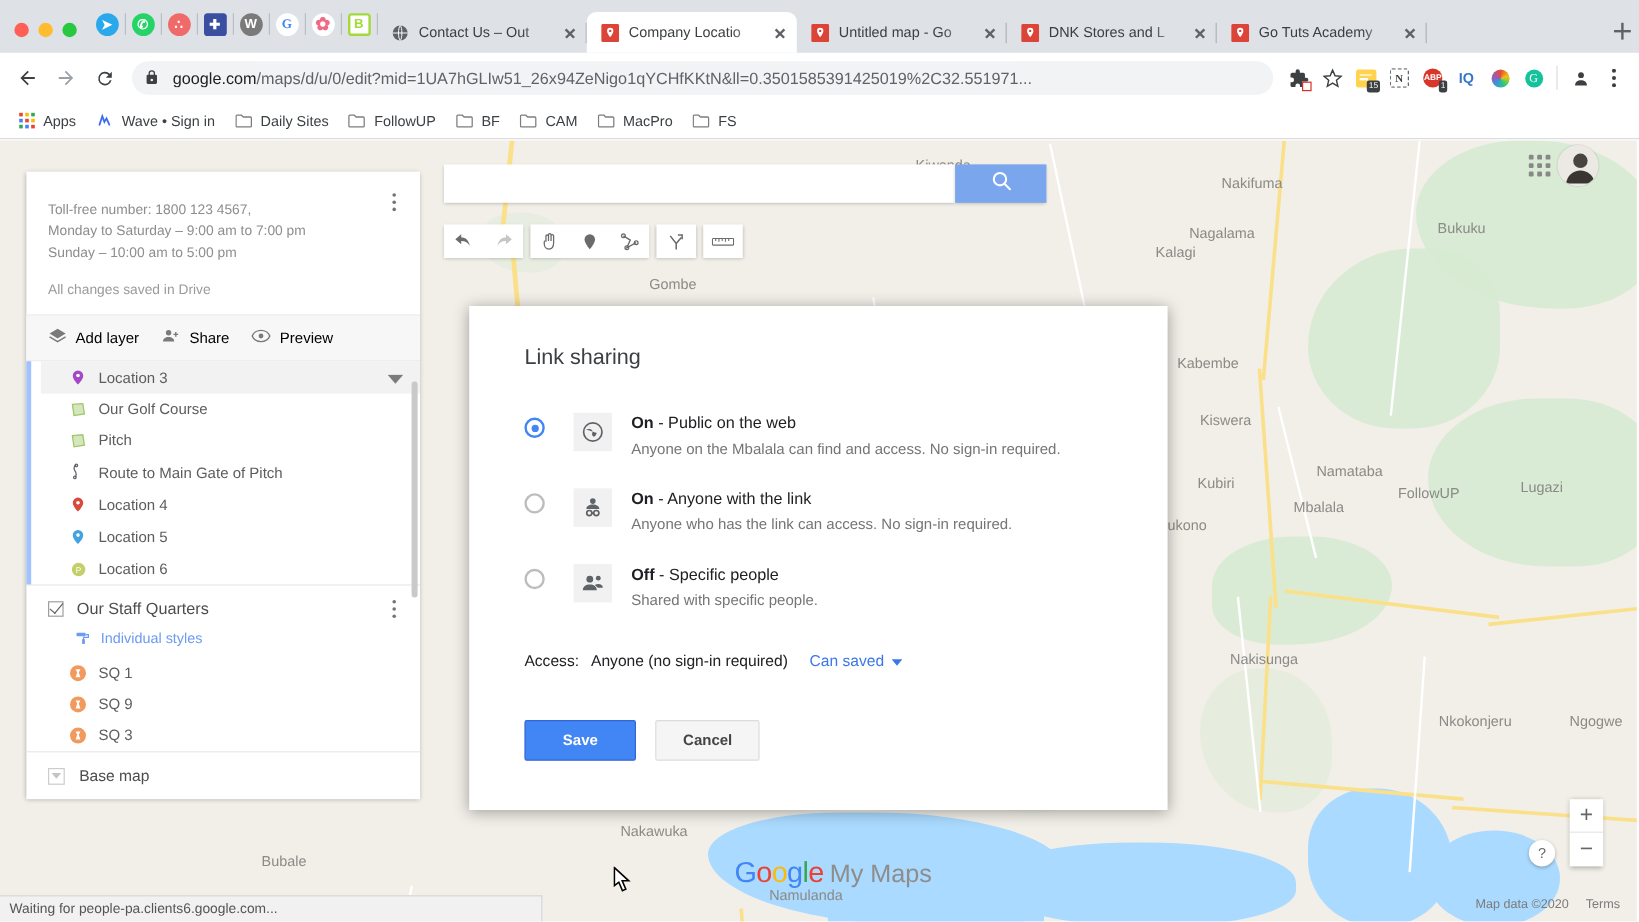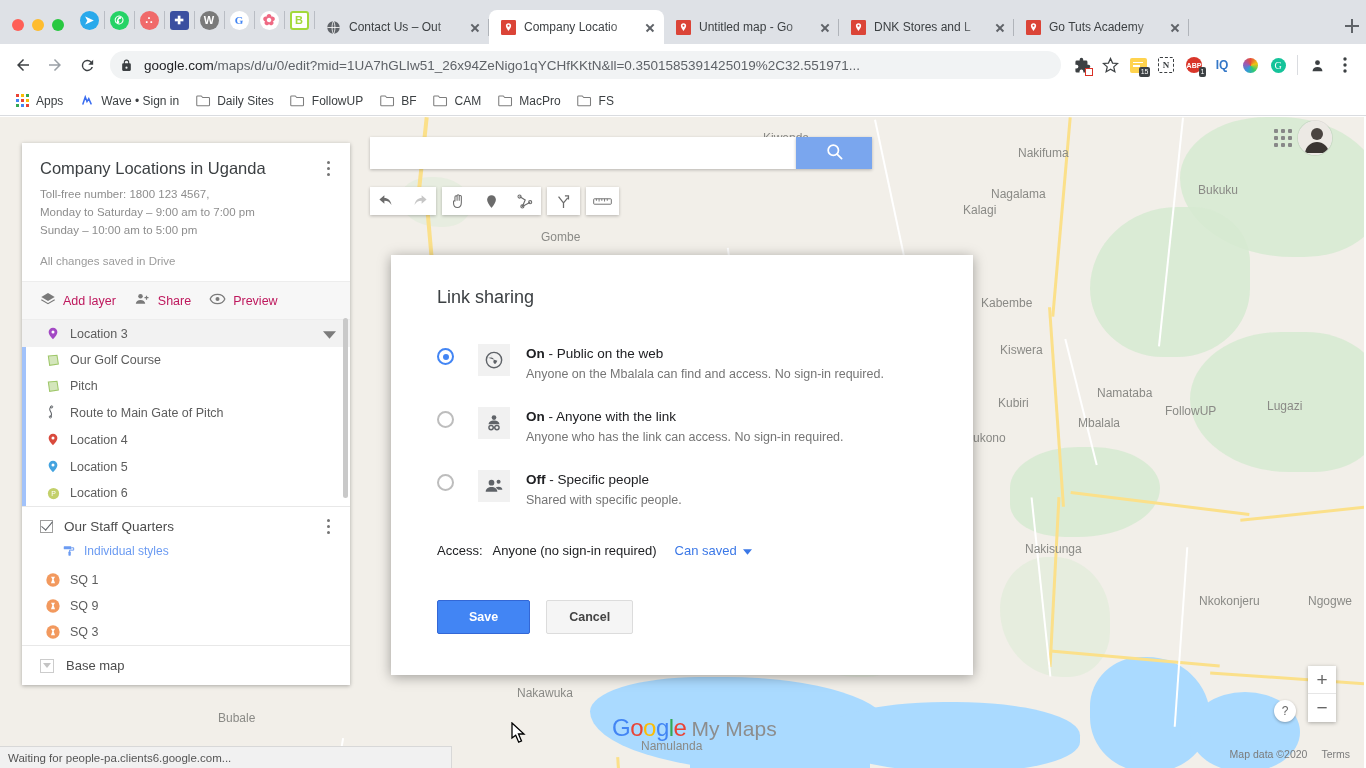--- a/index.html
+++ b/index.html
@@ -145,30 +145,30 @@
   .panel-sub { font-size: 11.5px; color: #8d8d8d; line-height: 18px; margin-top: 7px; }
   .panel-saved { font-size: 11.5px; color: #9b9b9b; margin-top: 16px; }
   .kebab { position: absolute; right: 14px; top: 18px; width: 16px; height: 18px; }
   .kebab i { display: block; width: 3px; height: 3px; border-radius: 50%;
     background: #747474; margin: 0 auto 3px auto; }
   .panel-actions {
     display: flex; align-items: center; gap: 18px;
     padding: 9px 18px; background: #f7f7f7; border-top: 1px solid #ededed;
     border-bottom: 1px solid #ededed;
   }
-  .pact { display: flex; align-items: center; gap: 7px; font-size: 12.5px; color: #be185d; }
+  .pact { display: flex; align-items: center; gap: 7px; font-size: 12.5px; color: #000000; }
   .layer-list { position: relative; }
   .layer-block { border-bottom: 1px solid #e8e8e8; position: relative; }
   .layer-block.active::before {
     content: ""; position: absolute; left: 0; top: 0; bottom: 0; width: 4px;
     background: #a1c2fa;
   }
   .lrow {
     display: flex; align-items: center; padding: 5px 18px 5px 22px;
-    font-size: 12.5px; color: #5d5d5d; position: relative; min-height: 26px;
+    font-size: 12.5px; color: #5d5d5d; position: relative; min-height: 26px; margin-left: 12px;
   }
   .lrow.hl { background: #f2f2f2; }
   .lrow .licon { width: 18px; flex: 0 0 18px; margin-right: 8px;
     display: flex; align-items: center; justify-content: center; }
   .lrow .caret { position: absolute; right: 14px; top: 8px; }
   .layer-head {
     display: flex; align-items: center; padding: 12px 18px 5px 18px;
     font-size: 13.5px; color: #4d4d4d; position: relative;
   }
   .chk { width: 13px; height: 13px; border: 1.5px solid #9e9e9e;
@@ -590,21 +590,20 @@
         <div class="maplabel" style="left: 1025px; top: 425px;">Nakisunga</div>
         <div class="maplabel" style="left: 1199px; top: 477px;">Nkokonjeru</div>
         <div class="maplabel" style="left: 1308px; top: 477px;">Ngogwe</div>
         <div class="maplabel" style="left: 517px; top: 569px;">Nakawuka</div>
         <div class="maplabel" style="left: 218px; top: 594px;">Bubale</div>
         <div class="maplabel" style="left: 641px; top: 622px;">Namulanda</div>
       </div>
 
     <div class="panel">
       <div class="panel-head">
-        <div class="panel-title">Company Locations in Uganda</div>
         <div class="panel-sub">
           <div>Toll-free number: 1800 123 4567,</div>
           <div>Monday to Saturday – 9:00 am to 7:00 pm</div>
           <div>Sunday – 10:00 am to 5:00 pm</div>
         </div>
         <div class="panel-saved">All changes saved in Drive</div>
         <div class="kebab">
             <i></i>
             <i></i>
             <i></i>

